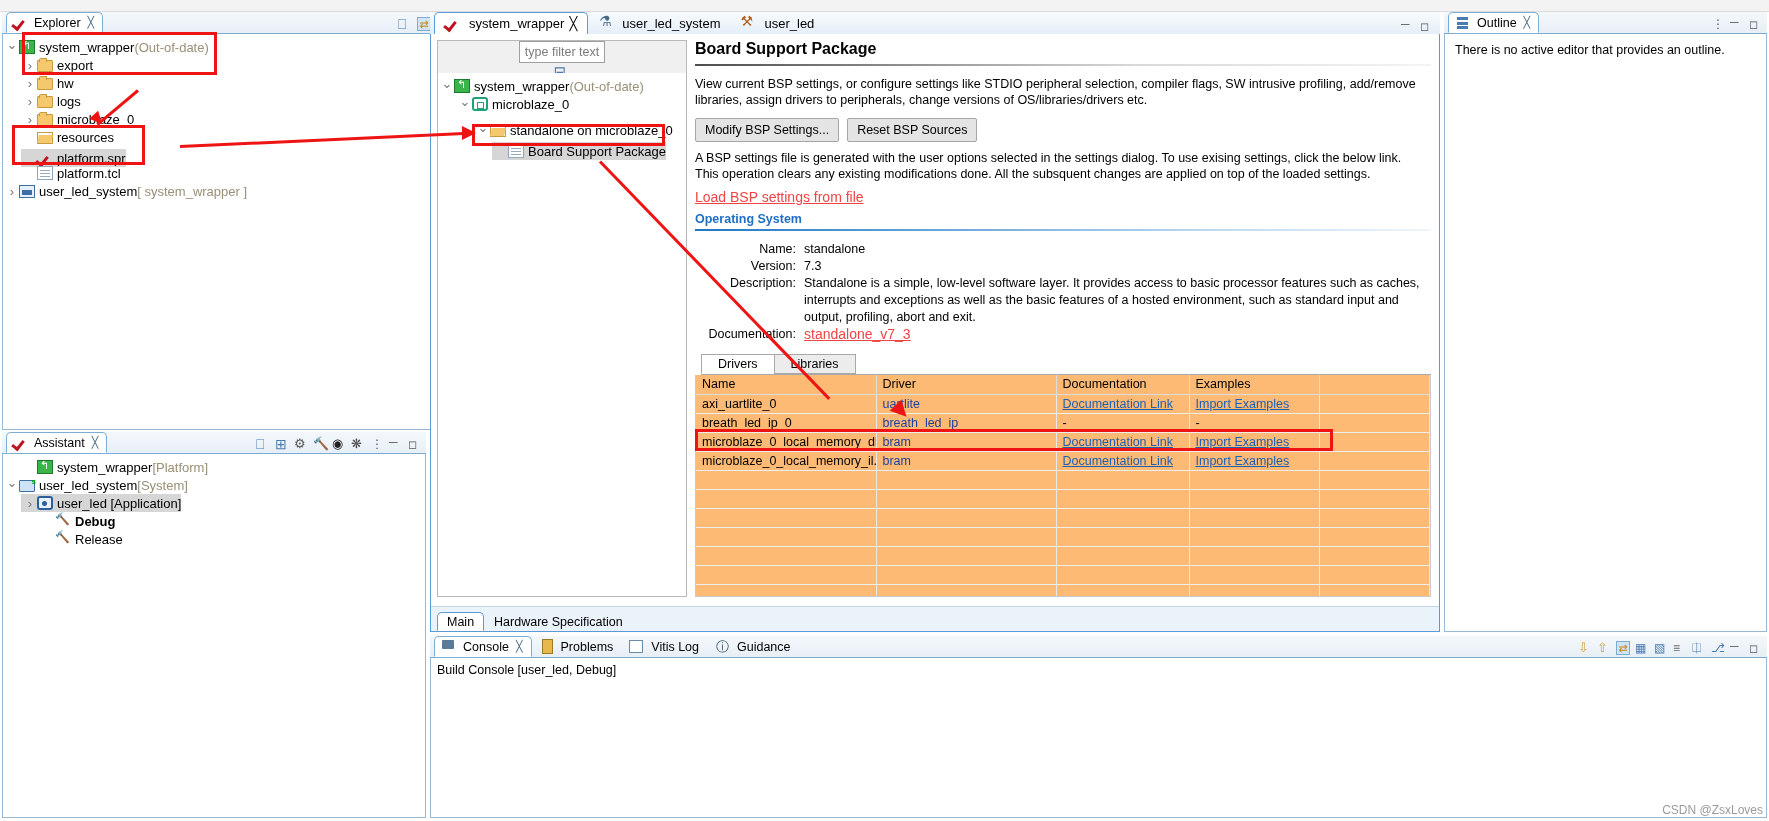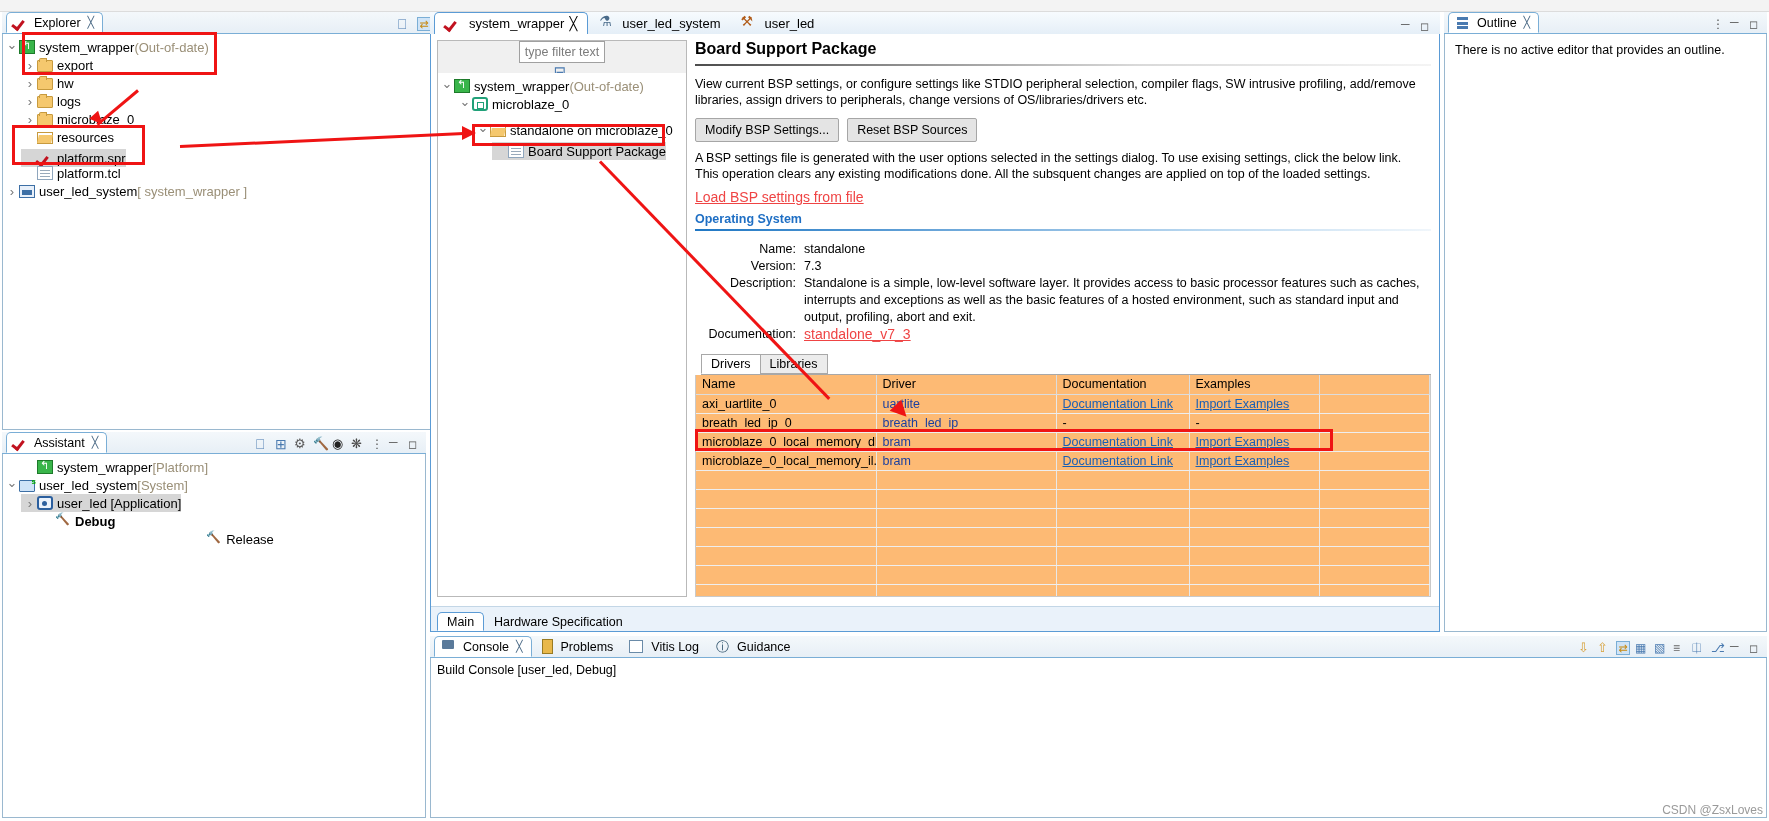--- a/index.html
+++ b/index.html
@@ -104,21 +104,21 @@
   .hr-blue{ height:2px; background:linear-gradient(to right,#1f77c4,#bcd9f0 70%, #f0f6fb); margin:3px 0 10px 0;}
   .para{ font-size:12.5px; line-height:16px; color:#000;}
   .btn{ display:inline-block; padding:4px 9px; font-size:12.5px; background:#e4e4e4;
     border:1px solid #a6a6a6; border-radius:2px; color:#000; }
   .link{ color:#ef4444; text-decoration:underline; font-size:14px; cursor:pointer;}
   .section-h{ color:#1f6fc4; font-weight:bold; font-size:12.5px;}
   .kv{ display:flex; font-size:12.5px; line-height:17px;}
   .kv .k{ width:105px; text-align:right; padding-right:8px; flex:none;}
 
   .sub-tabbar{ display:flex; align-items:flex-end; height:20px; border-bottom:1px solid #a8a8a8;}
-  .stab{ padding:2px 9px; font-size:12.5px; border:1px solid #a8a8a8; background:#ececec; margin-right:-1px;}
+  .stab{ padding:2px 16px; font-size:12.5px; border:1px solid #a8a8a8; background:#ececec; margin-right:-1px;}
   .stab.active{ background:#fff; border-bottom-color:#fff; }
 
   table.drv{ border-collapse:collapse; width:100%; font-size:12.5px; table-layout:fixed;}
   table.drv th{ text-align:left; font-weight:normal; padding:2px 6px; border-right:1px solid #dcdcdc;
      border-bottom:1px solid #dcdcdc; height:19px;}
   table.drv td{ padding:2px 6px; border-right:1px solid #e8e8e8; border-bottom:1px solid #eee; height:18px;
      overflow:hidden; white-space:nowrap;}
   .tlink{ color:#1a5fb4; text-decoration:underline;}
   .blue{ color:#1a3fa0; }
 
@@ -268,21 +268,21 @@
               <span class="lbl">user_led [Application]</span>
             </div></div>
           <div class="twrap">
             <div class="trow" style="margin-left: 36px;">
               <span class="arrow"></span>
               <span class="ico ico-hammer"></span>
               <span class="lbl" style="font-weight: bold;">Debug</span>
             </div>
           </div>
           <div class="twrap">
-            <div class="trow" style="margin-left: 36px; justify-content: center;">
+            <div class="trow" style="margin-left: 36px;">
               <span class="arrow"></span>
               <span class="ico ico-hammer"></span>
               <span class="lbl">Release</span>
             </div>
           </div>
         </div>
     </div>
   </div>
 
   <div class="view" style="left:430px; top:12px; width:1010px; height:620px;">

